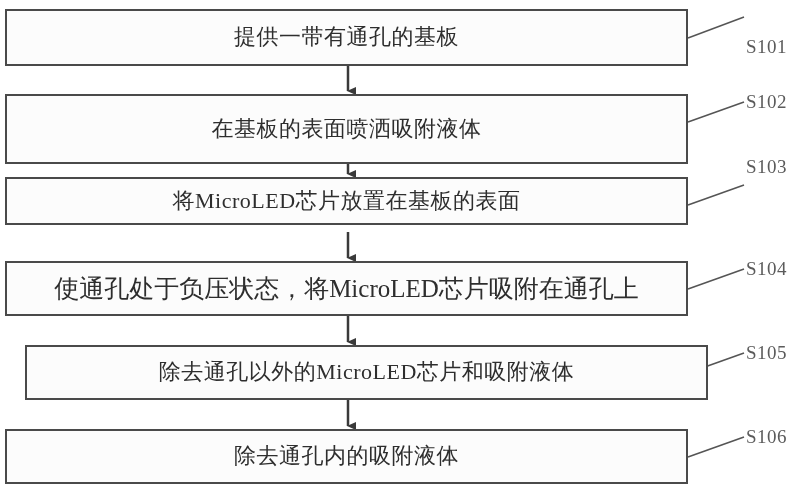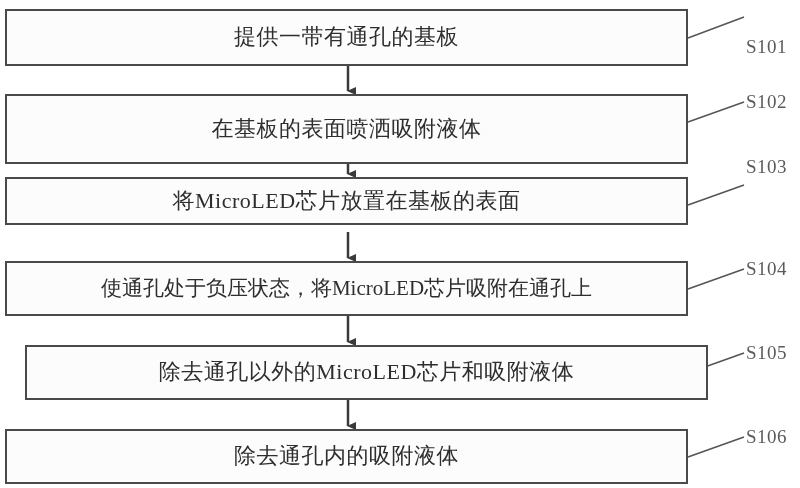--- a/index.html
+++ b/index.html
@@ -32,21 +32,21 @@
   }
   .step-text {
     font-family: "Liberation Serif", "DejaVu Serif", serif;
     font-size: 22px;
     line-height: 1.1;
     color: #2e2e2e;
     letter-spacing: 0.5px;
     white-space: nowrap;
   }
   .step-text.tight {
-    font-size: 21px;
+    font-size: 25px;
     letter-spacing: 0px;
   }
   .arrow-svg {
     position: absolute;
     left: 0;
     top: 0;
     width: 800px;
     height: 488px;
     pointer-events: none;
   }

